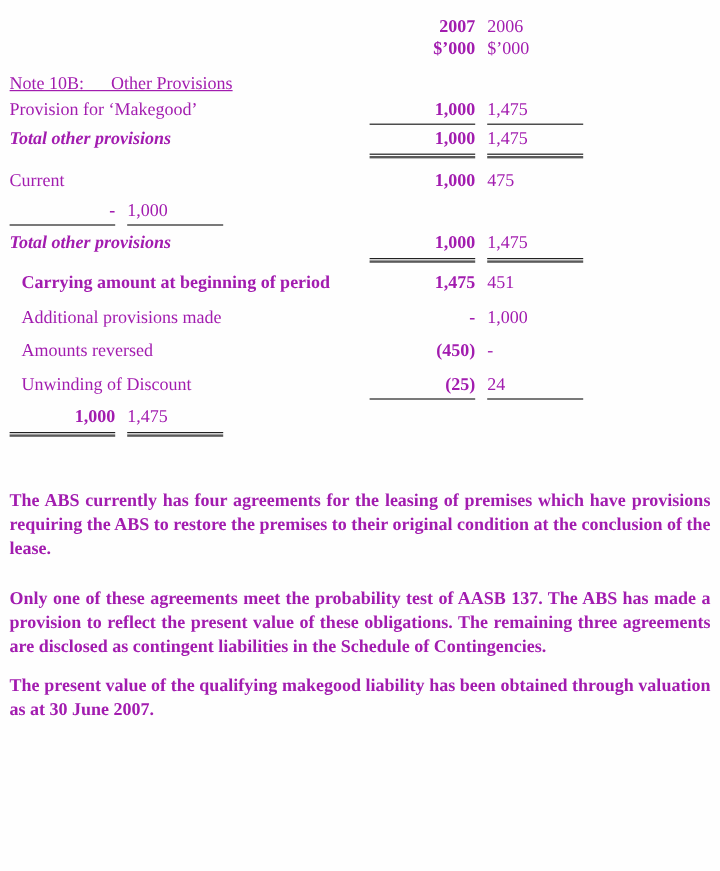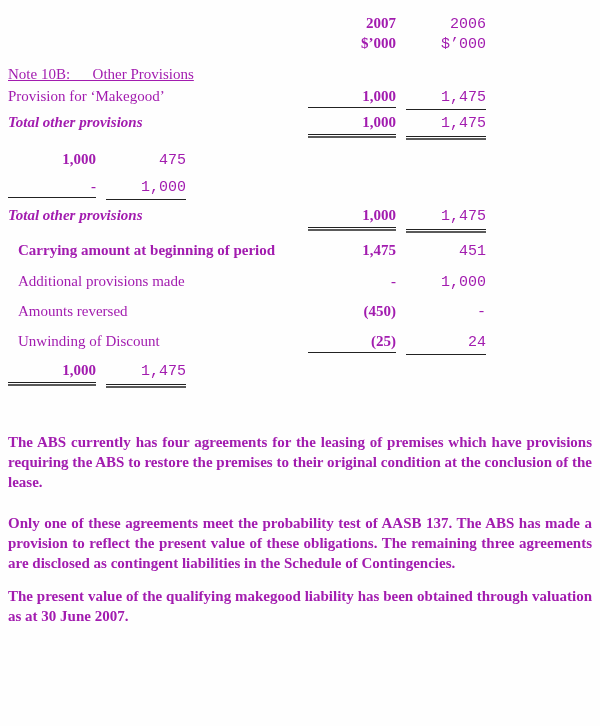--- a/index.html
+++ b/index.html
@@ -13,21 +13,21 @@
     color: #a21caf;
     font-family: "Liberation Serif", "DejaVu Serif", serif;
     font-size: 15px;
     overflow: hidden;
   }
   .tablewrap { padding-left: 8px; padding-right: 114px; }
   .row { display: flex; align-items: baseline; line-height: 18px; }
   .lbl { flex: 1; white-space: nowrap; }
   .cell { position: relative; box-sizing: border-box; }
   .c1 { width: 88px; text-align: right; font-weight: bold; }
-  .c2 { width: 80px; text-align: right; margin-left: 10px; font-family: Liberation Mono, monospace; }
+  .c2 { width: 80px; text-align: left; margin-left: 10px; }
   .hdr .c1 { font-weight: bold; }
   .hdr .c2 { font-weight: normal; }
   .bi { font-weight: bold; font-style: italic; }
   .b  { font-weight: bold; }
   .ind { padding-left: 10px; }
   .note { text-decoration: underline; }
   
   .u1 { border-bottom: 1.5px solid #222; padding-bottom: 2px; }
   
   .u2 { border-bottom: 1.2px solid #222; padding-bottom: 3px; }
@@ -81,20 +81,21 @@
       <div class="cell c2 u1">1,475</div>
     </div>
 
     <div class="row mt3">
       <div class="lbl bi">Total other provisions</div>
       <div class="cell c1 u2">1,000</div>
       <div class="cell c2 u2">1,475</div>
     </div>
 
     <div class="row mt13">
+      <div class="lbl">Current</div>
       <div class="cell c1">1,000</div>
       <div class="cell c2">475</div>
     </div>
 
     <div class="row mt7">
       <div class="cell c1 u1">-</div>
       <div class="cell c2 u1">1,000</div>
     </div>
 
     <div class="row mt6">

